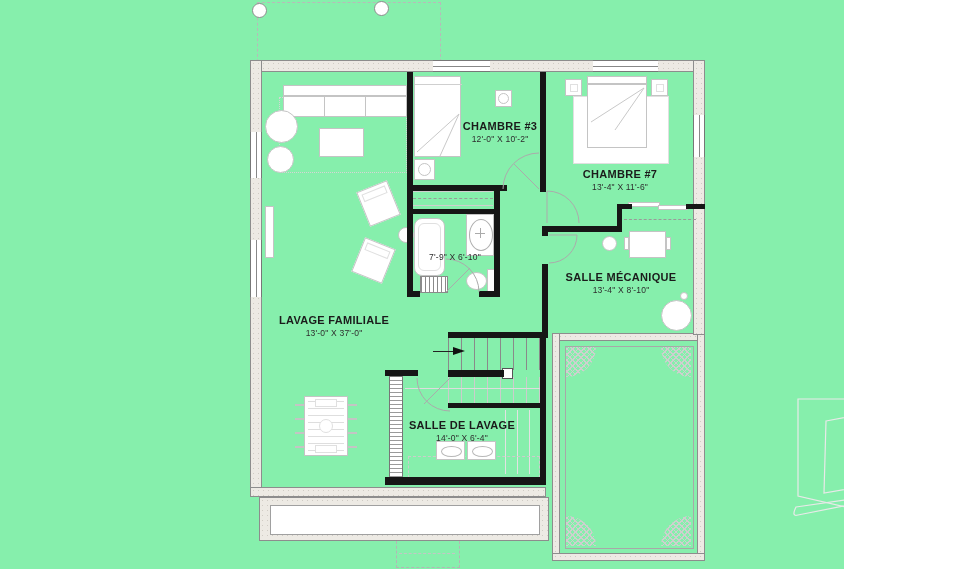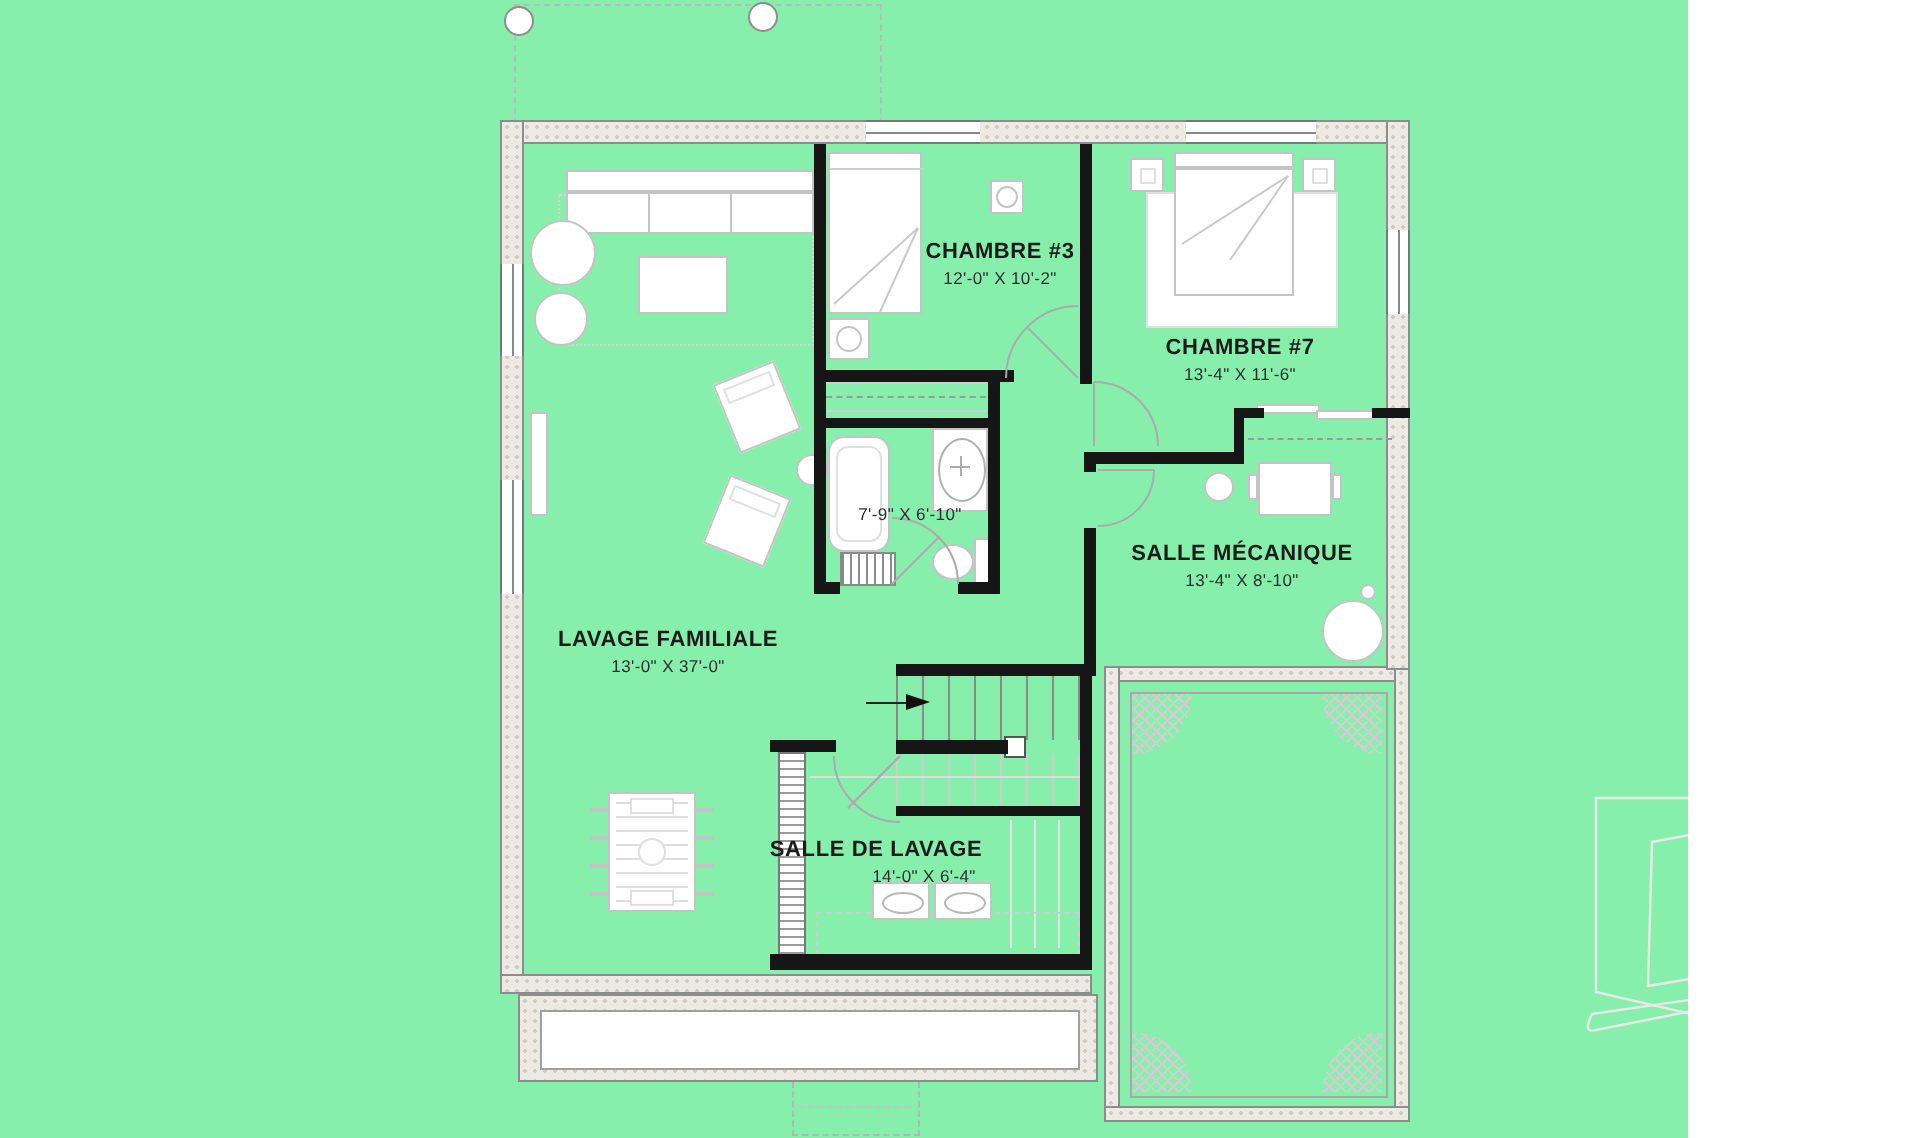--- a/index.html
+++ b/index.html
@@ -231,21 +231,21 @@
     </svg>
 
   <div class="lbl" style="left:500px;top:126px;">CHAMBRE #3</div>
   <div class="dims" style="left:500px;top:139px;">12'-0" X 10'-2"</div>
   <div class="lbl" style="left:620px;top:174px;">CHAMBRE #7</div>
   <div class="dims" style="left:620px;top:187px;">13'-4" X 11'-6"</div>
   <div class="lbl" style="left:621px;top:277px;text-align:center;">SALLE MÉCANIQUE</div>
   <div class="dims" style="left:621px;top:290px;">13'-4" X 8'-10"</div>
   <div class="lbl" style="left:334px;top:320px;">LAVAGE FAMILIALE</div>
   <div class="dims" style="left:334px;top:333px;">13'-0" X 37'-0"</div>
-  <div class="lbl" style="left:438px;top:425px;">SALLE DE LAVAGE</div>
+  <div class="lbl" style="left:462px;top:425px;">SALLE DE LAVAGE</div>
   <div class="dims" style="left:462px;top:438px;">14'-0" X 6'-4"</div>
   <div class="dims" style="left:455px;top:257px;">7'-9" X 6'-10"</div>
 
   <svg class="wm" style="left:788px;top:393px;" width="126" height="132" viewBox="0 0 126 132">
     <path d="M10 6 L58 6 Q113 6 113 62 Q113 112 62 115 L10 103 Z"></path>
     <path d="M38 28 L81 20 L77 93 L36 100 Z"></path>
     <path d="M8 114 L91 102 Q98 101 91 106 L10 122 Q3 124 8 114 Z"></path>
   </svg>
 
 </div>

